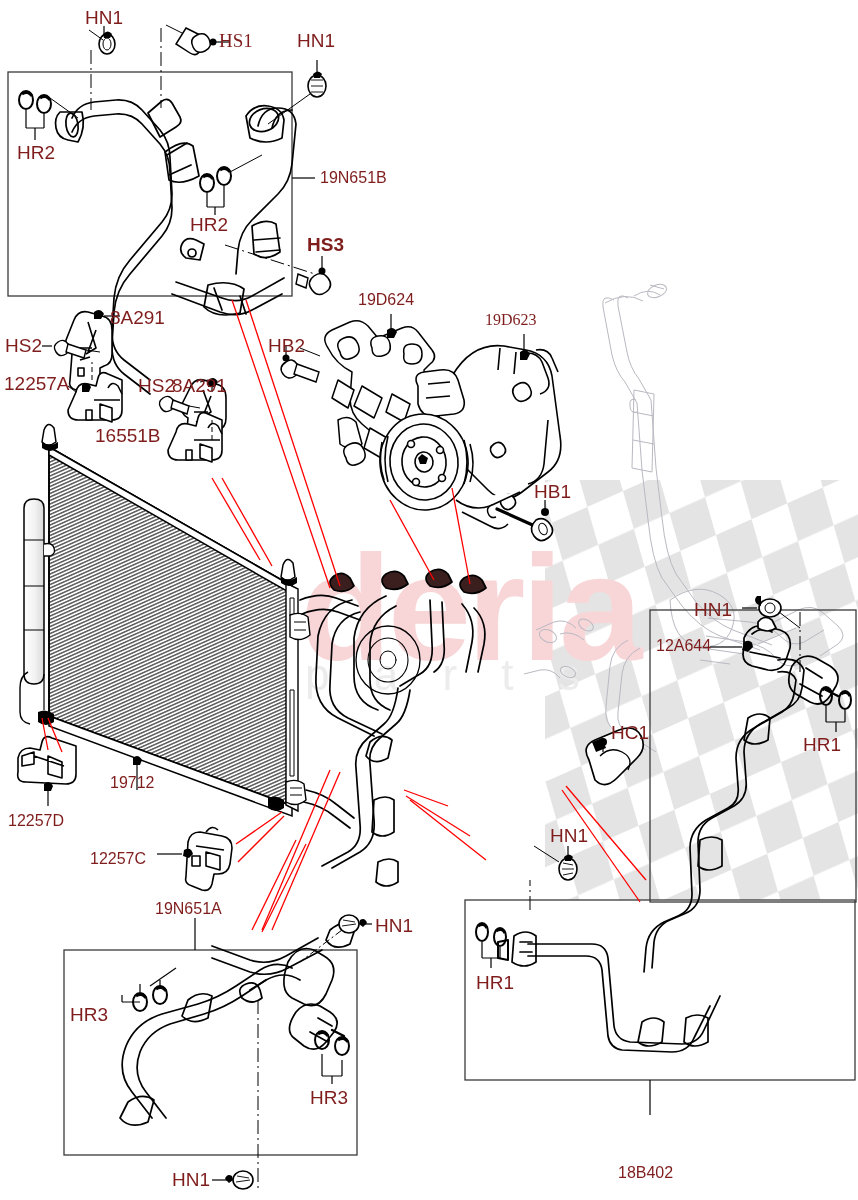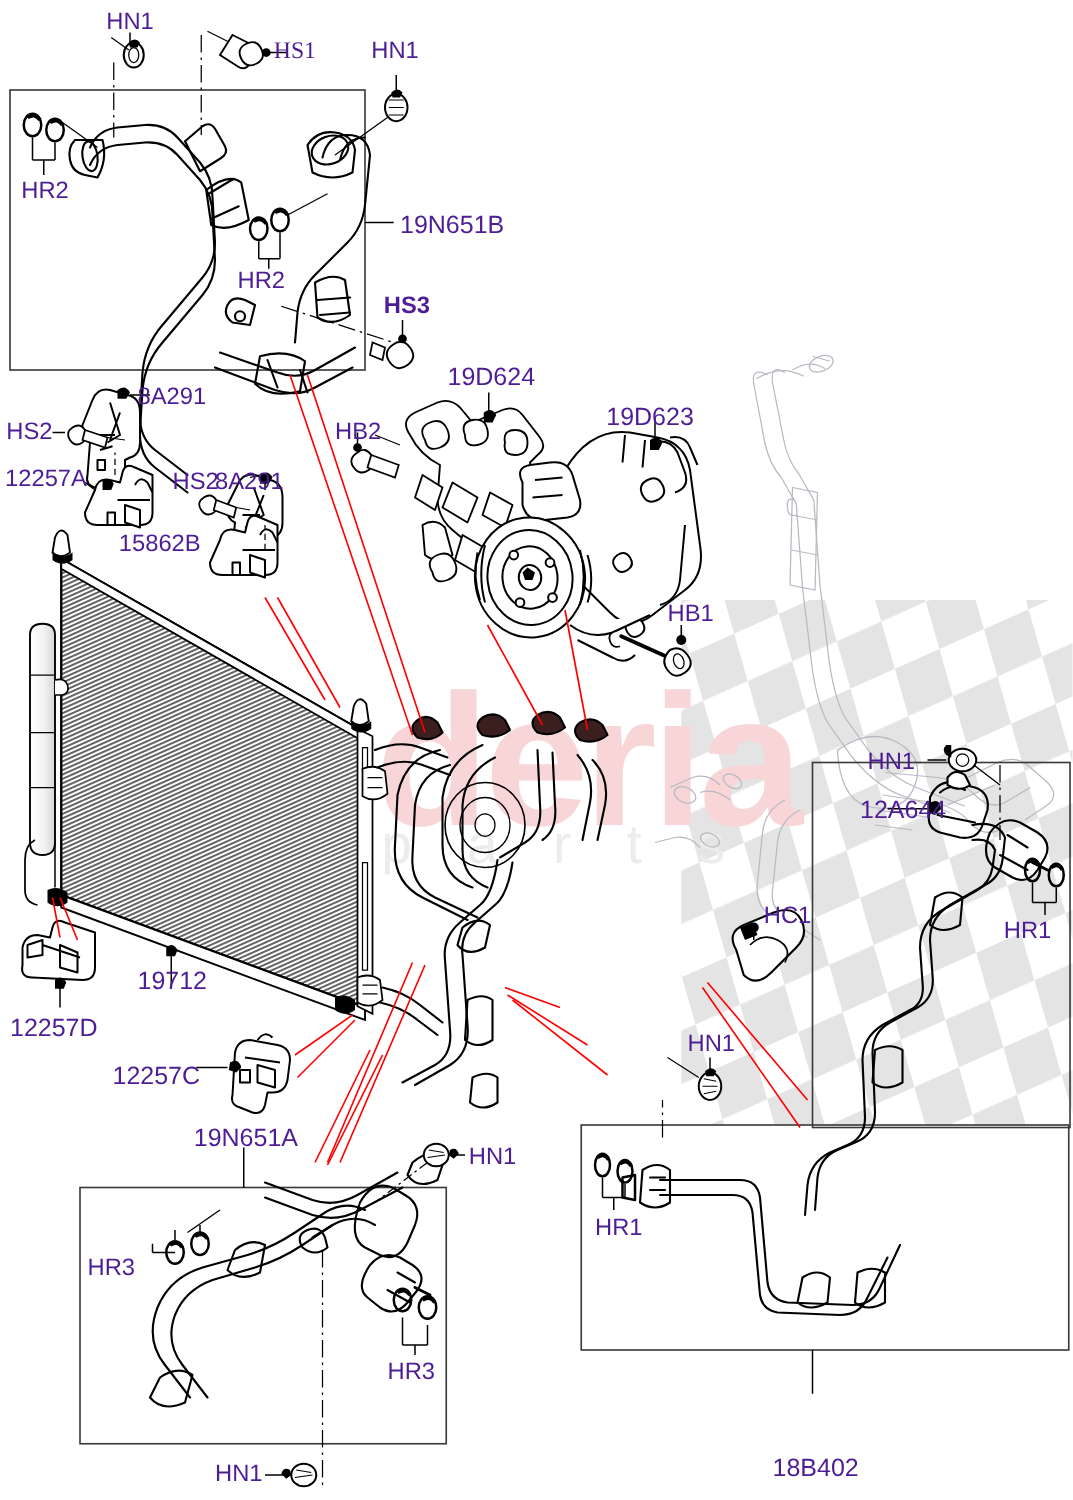--- a/index.html
+++ b/index.html
@@ -5,30 +5,30 @@
 <style>
   html,body{margin:0;padding:0;background:#ffffff;}
   body{
     font-family:"Liberation Sans", sans-serif;
     width:858px;height:1200px;position:relative;overflow:hidden;
   }
   #stage{position:absolute;left:0;top:0;width:858px;height:1200px;}
   #stage svg{position:absolute;left:0;top:0;}
   .lbl{
     position:absolute;
-    color:#4c1d95;
+    color:#7f1d1d;
     font-family:"Liberation Sans", sans-serif;
     font-size:19px;
     font-weight:400;
     letter-spacing:0px;
     white-space:nowrap;
     line-height:1;
     user-select:none;
   }
-  .lbl.big{font-size:20px;}
+  .lbl.big{font-size:16px;}
 </style>
 </head>
 <body>
 
 <div id="stage">
 
 <svg width="858" height="1200" viewBox="0 0 858 1200" xmlns="http://www.w3.org/2000/svg">
   <defs>
 
     <pattern id="fins" width="3.2" height="3.2" patternUnits="userSpaceOnUse" patternTransform="rotate(66)">
@@ -586,27 +586,27 @@
 <div class="lbl" style="left:297px;top:31px;">HN1</div>
 <div class="lbl big" style="left:320px;top:170px;">19N651B</div>
 <div class="lbl" style="left:17px;top:143px;">HR2</div>
 <div class="lbl" style="left:190px;top:215px;">HR2</div>
 <div class="lbl" style="left:307px;top:235px;font-weight:bold;">HS3</div>
 <div class="lbl" style="left:110px;top:308px;">8A291</div>
 <div class="lbl" style="left:5px;top:336px;">HS2</div>
 <div class="lbl" style="left:4px;top:374px;">12257A</div>
 <div class="lbl" style="left:172px;top:376px;">8A291</div>
 <div class="lbl" style="left:138px;top:376px;">HS2</div>
-<div class="lbl" style="left:95px;top:426px;">15862B</div>
+<div class="lbl" style="left:95px;top:426px;">16551B</div>
 <div class="lbl" style="left:268px;top:336px;">HB2</div>
 <div class="lbl big" style="left:358px;top:292px;">19D624</div>
-<div class="lbl big" style="left:485px;top:324px;">19D623</div>
+<div class="lbl big" style="left:485px;top:312px;font-family:Liberation Serif, serif;">19D623</div>
 <div class="lbl" style="left:534px;top:482px;">HB1</div>
 <div class="lbl" style="left:694px;top:600px;">HN1</div>
-<div class="lbl big" style="left:656px;top:638px;margin-left:32px;">12A644</div>
+<div class="lbl big" style="left:656px;top:638px;">12A644</div>
 <div class="lbl" style="left:803px;top:735px;">HR1</div>
 <div class="lbl" style="left:611px;top:723px;">HC1</div>
 <div class="lbl" style="left:550px;top:826px;">HN1</div>
 <div class="lbl" style="left:476px;top:973px;">HR1</div>
 <div class="lbl big" style="left:618px;top:1120px;margin-top:45px;">18B402</div>
 <div class="lbl big" style="left:110px;top:775px;">19712</div>
 <div class="lbl big" style="left:8px;top:813px;">12257D</div>
 <div class="lbl big" style="left:90px;top:851px;">12257C</div>
 <div class="lbl big" style="left:155px;top:901px;">19N651A</div>
 <div class="lbl" style="left:375px;top:916px;">HN1</div>

